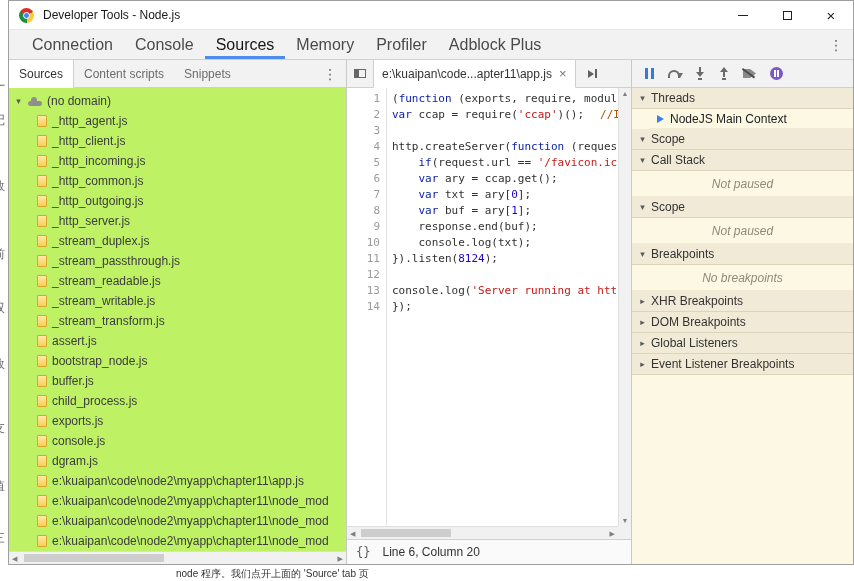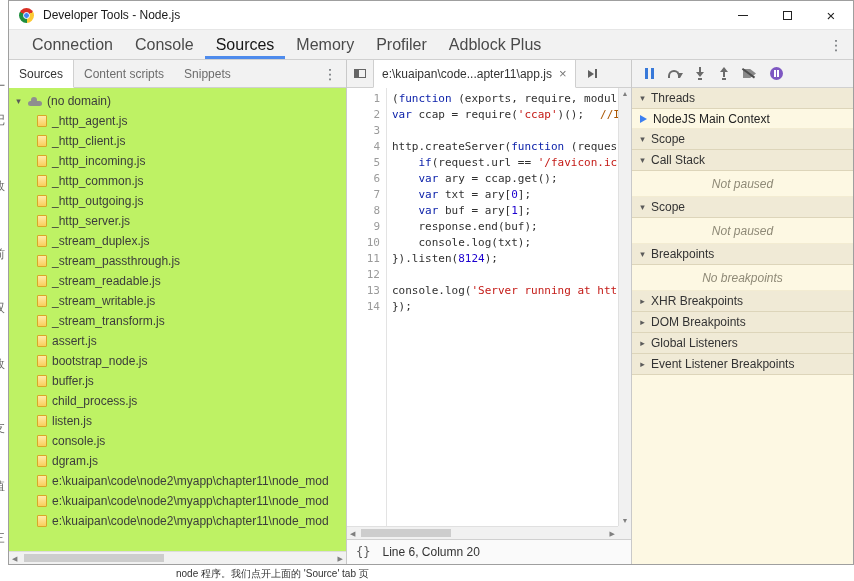--- a/index.html
+++ b/index.html
@@ -105,21 +105,21 @@
                     clip-path:polygon(0 0,55% 0,100% 50%,55% 100%,0 100%);}
   .ic-deact::after{content:"";position:absolute;left:0;top:0;width:15px;height:2px;background:#4d4d4d;
                    transform:rotate(36deg);transform-origin:left top;}
   .ic-exc{width:13px;height:13px;border-radius:50%;background:#7e57c2;position:relative;}
   .ic-exc::before{content:"";position:absolute;left:4px;top:3px;width:2px;height:7px;background:#fff;}
   .ic-exc::after{content:"";position:absolute;left:7px;top:3px;width:2px;height:7px;background:#fff;}
   .sections{flex:1;overflow:hidden;font-size:12px;}
   .sec-header{height:21px;background:#f0ead6;border-bottom:1px solid #ddd5ba;display:flex;align-items:center;
               gap:4px;padding-left:6px;color:#333;box-sizing:border-box;}
   .thread-row{height:20px;display:flex;align-items:center;gap:6px;padding-left:8px;color:#222;
-              border-bottom:1px solid #f3ecd2;box-sizing:border-box;}
+              border-bottom:1px solid #f3ecd2;box-sizing:border-box;margin-left:17px;}
   .thread-arrow{width:0;height:0;border-left:7px solid #3c7ff0;border-top:4px solid transparent;border-bottom:4px solid transparent;}
   .sec-placeholder{height:26px;display:flex;align-items:center;justify-content:center;color:#8f8a77;
                    font-style:italic;border-bottom:1px solid #f3ecd2;box-sizing:border-box;}
 </style>
 </head>
 <body>
 
 <div class="bg-left">
     <span style="top: 82px;">厂</span>
     <span style="top: 112px;">记</span>
@@ -232,29 +232,33 @@
             <div class="tree-row">
               <span class="file-icon"></span>
               <span>buffer.js</span>
             </div>
             <div class="tree-row">
               <span class="file-icon"></span>
               <span>child_process.js</span>
             </div>
             <div class="tree-row">
               <span class="file-icon"></span>
-              <span>listen.js</span>
+              <span>exports.js</span>
             </div>
             <div class="tree-row">
               <span class="file-icon"></span>
               <span>console.js</span>
             </div>
             <div class="tree-row">
               <span class="file-icon"></span>
               <span>dgram.js</span>
+            </div>
+            <div class="tree-row">
+              <span class="file-icon"></span>
+              <span>e:\kuaipan\code\node2\myapp\chapter11\app.js</span>
             </div>
             <div class="tree-row">
               <span class="file-icon"></span>
               <span>e:\kuaipan\code\node2\myapp\chapter11\node_mod</span>
             </div>
             <div class="tree-row">
               <span class="file-icon"></span>
               <span>e:\kuaipan\code\node2\myapp\chapter11\node_mod</span>
             </div>
             <div class="tree-row">

